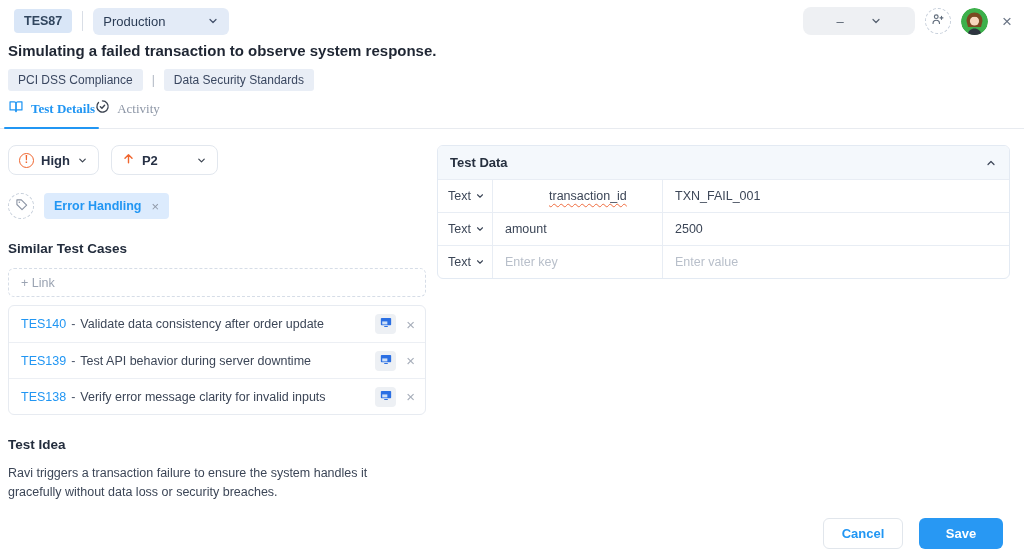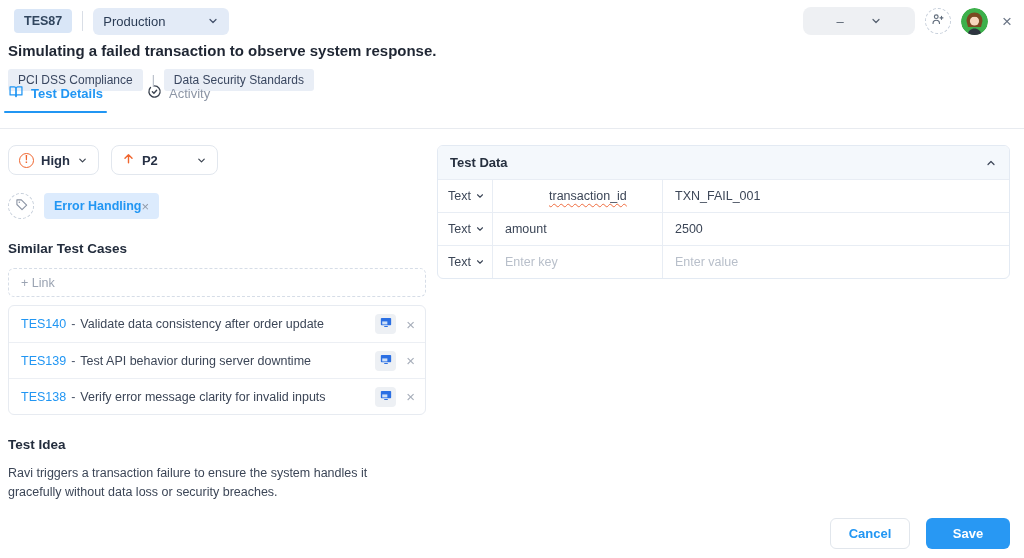--- a/index.html
+++ b/index.html
@@ -37,22 +37,22 @@
 
   
   .page-title { font-size:15px; font-weight:bold; color:#1f2633; padding:8px 8px 0 8px; }
   .labels-row { display:flex; align-items:center; gap:9px; padding:10px 8px 0 8px; }
   .label-chip {
     background:#e9eef6; color:#3a4760; font-size:12px; padding:4px 10px; border-radius:3px;
   }
   .label-sep { color:#aeb6c2; font-size:12px; }
 
   
-  .tabs { display:flex; align-items:flex-end; gap:44px; padding:20px 8px 16px 8px;
-          border-bottom:1px solid #e8ebf0; height:38px; }
+  .tabs { display:flex; align-items:flex-end; padding:20px 8px 0 8px;
+          border-bottom:1px solid #e8ebf0; height:38px;font-family:Liberation Serif, serif; }
   .tab { display:flex; align-items:center; gap:7px; font-size:13px; padding-bottom:10px;
          cursor:pointer; position:relative; }
   .tab.active { color:#2196f3; font-weight:bold; }
   .tab.active::after { content:""; position:absolute; left:-4px; right:-4px; bottom:-1px;
          height:2px; background:#2196f3; border-radius:2px; }
   .tab.inactive { color:#8d96a6; }
 
   
   .content { position:relative; padding:16px 8px 0 8px; }
   .left-col { width:418px; }
@@ -63,21 +63,21 @@
       color:#273145; font-weight:bold; cursor:pointer; }
   .alert-ic { width:15px; height:15px; border:1.6px solid #f0662f; border-radius:50%;
       color:#f0662f; font-size:10px; font-weight:bold; display:flex; align-items:center;
       justify-content:center; line-height:1; }
   .chev { display:inline-flex; }
   .chev svg, .chevbig svg { display:block; }
   .p2-gap { width:24px; }
 
   .tag-row { display:flex; align-items:center; gap:10px; margin-top:18px; }
   .tag-chip { background:#dcebfd; border-radius:4px; height:26px; display:flex;
-      align-items:center; padding:4px 10px; }
+      align-items:center; gap:10px; padding:4px 10px; }
   .tag-chip .t-label { color:#2196f3; font-size:12.5px; font-weight:bold; }
   .tag-chip .t-x { color:#9099a8; font-size:13px; cursor:pointer; }
 
   .section-h { font-size:13.5px; font-weight:bold; color:#232d3d; margin-top:22px; }
 
   .link-box { margin-top:12px; border:1px dashed #d6dde7; border-radius:6px; height:29px;
       display:flex; align-items:center; padding:0 12px; color:#9aa3b2; font-size:12.5px;
       cursor:pointer; }
 
   .case-list { margin-top:8px; border:1px solid #e7ebf1; border-radius:6px; overflow:hidden; }
@@ -107,21 +107,21 @@
       font-size:12.5px; color:#3c4657; border-right:1px solid #e8edf4; cursor:pointer; }
   .td-key { width:170px; display:flex; align-items:center; padding-left:12px;
       border-right:1px solid #e8edf4; font-size:12.5px; color:#3c4657; cursor:text; }
   .td-value { flex:1; display:flex; align-items:center; padding-left:12px;
       font-size:12.5px; color:#3c4657; cursor:text; }
   .placeholder { color:#b8bfca; }
   .misspell { text-decoration:underline; text-decoration-style:wavy;
       text-decoration-color:#ef6c3f; text-decoration-thickness:1px; text-underline-offset:3px;margin-left:44px; }
 
   
-  .footer { position:absolute; right:14px; bottom:9px; display:flex; gap:16px; }
+  .footer { position:absolute; right:21px; bottom:9px; display:flex; gap:16px; }
   .btn { height:31px; border-radius:6px; font-size:13px; font-weight:bold;
       display:flex; align-items:center; justify-content:center; cursor:pointer;
       font-family:inherit; }
   .btn-cancel { width:80px; background:#fff; border:1px solid #e1e6ec; color:#2196f3; }
   .btn-save { width:84px; background:#2898f3; border:none; color:#fff; }
 </style>
 </head>
 <body>
 
 <div class="page">

